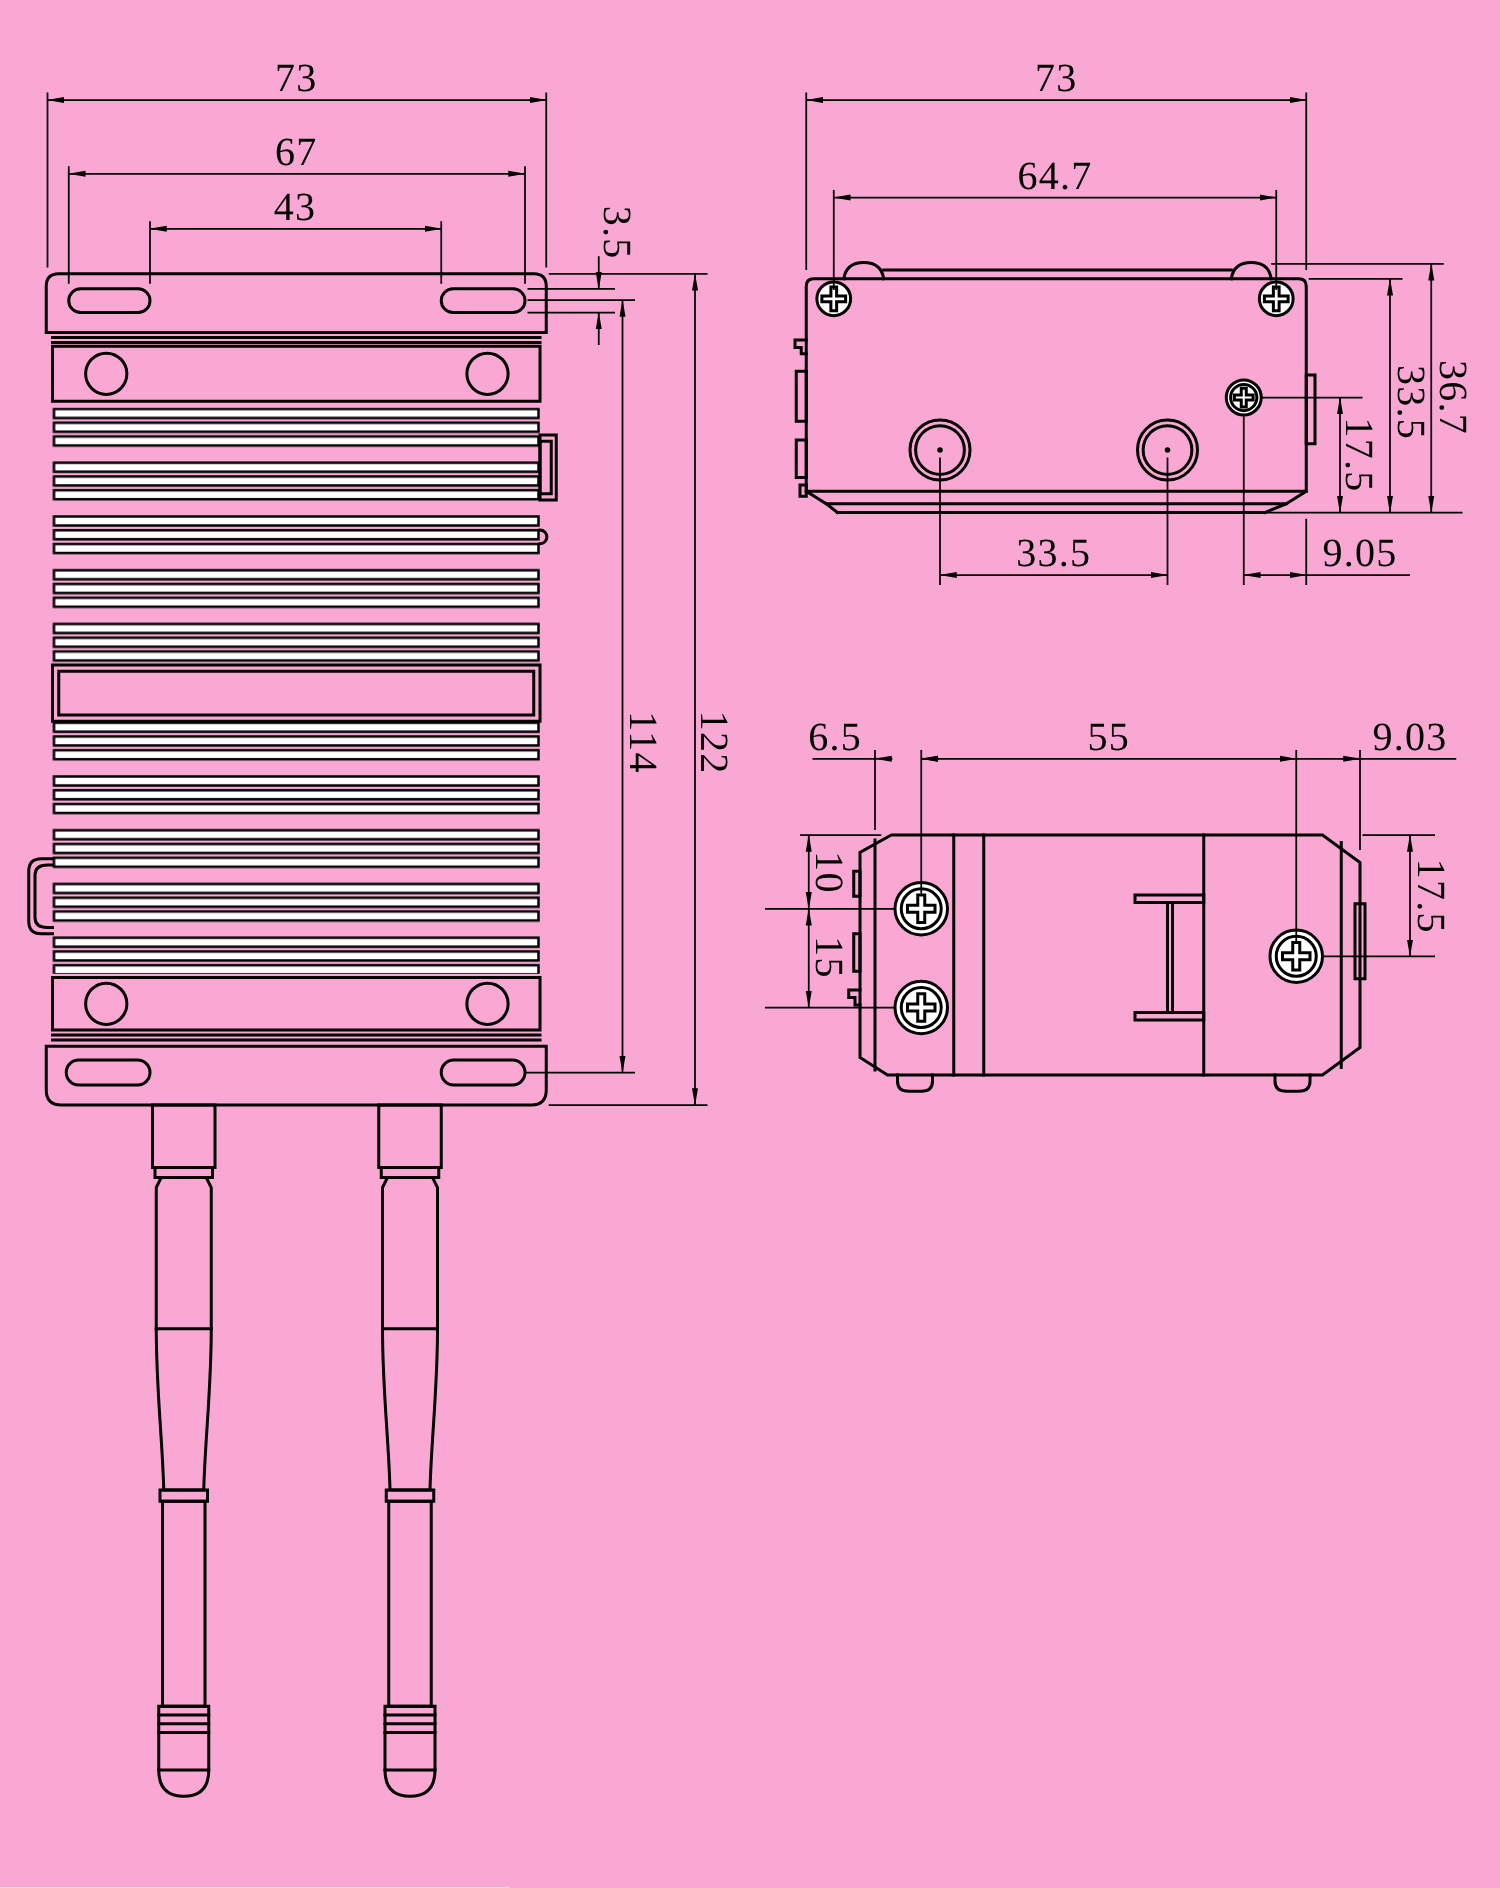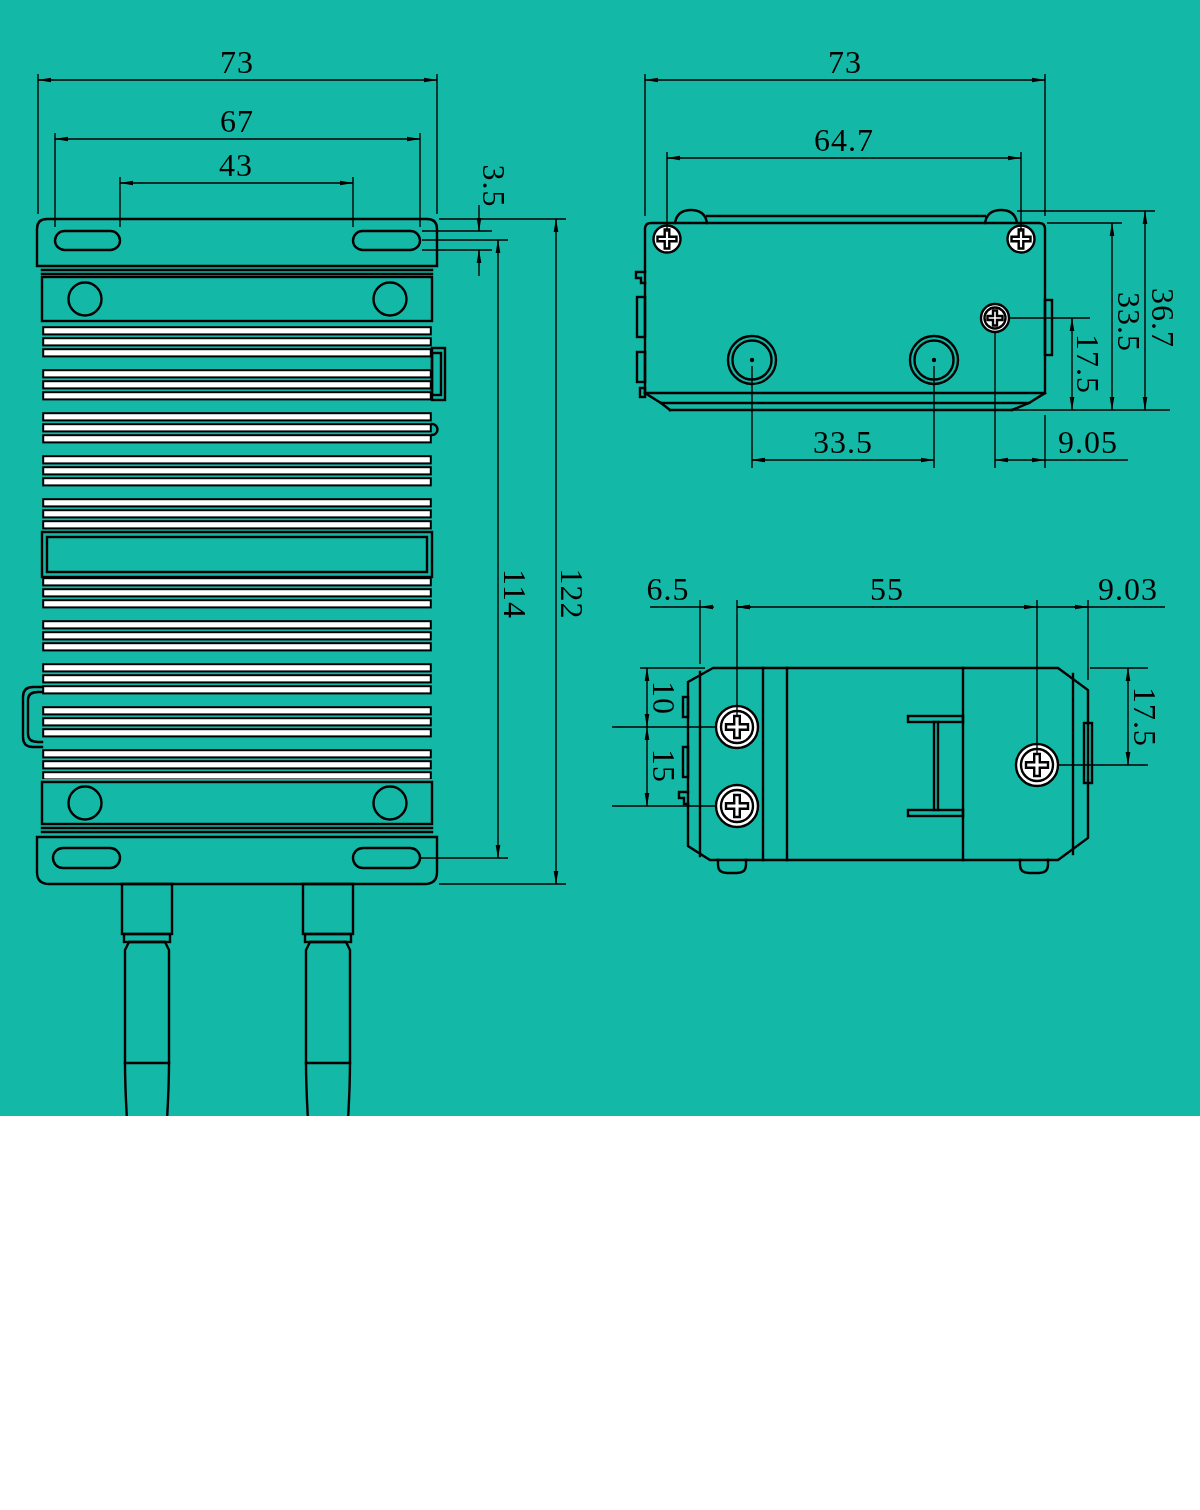--- a/index.html
+++ b/index.html
@@ -1,16 +1,16 @@
 <!DOCTYPE html>
 <html><head>
 <meta charset="utf-8">
 <style>
   html,body{margin:0;padding:0;background:#ffffff;}
-  .page{width:1200px;height:1116px;background:#14b8a6;position:relative;overflow:hidden;}
+  .page{width:1200px;height:1510px;background:#f9a8d4;position:relative;overflow:hidden;}
   svg{display:block;}
   
   .o{fill:none;stroke:#000;stroke-width:2.4;stroke-linecap:square;}
   .of{fill:#fff;stroke:#000;stroke-width:2.4;}
   
   .d{fill:none;stroke:#000;stroke-width:1.4;stroke-linecap:butt;}
   text{font-family:"Liberation Serif","DejaVu Serif",serif;font-size:32px;fill:#000;letter-spacing:1px;}
   .dimtxt{text-anchor:middle;}
 </style>
 </head>

